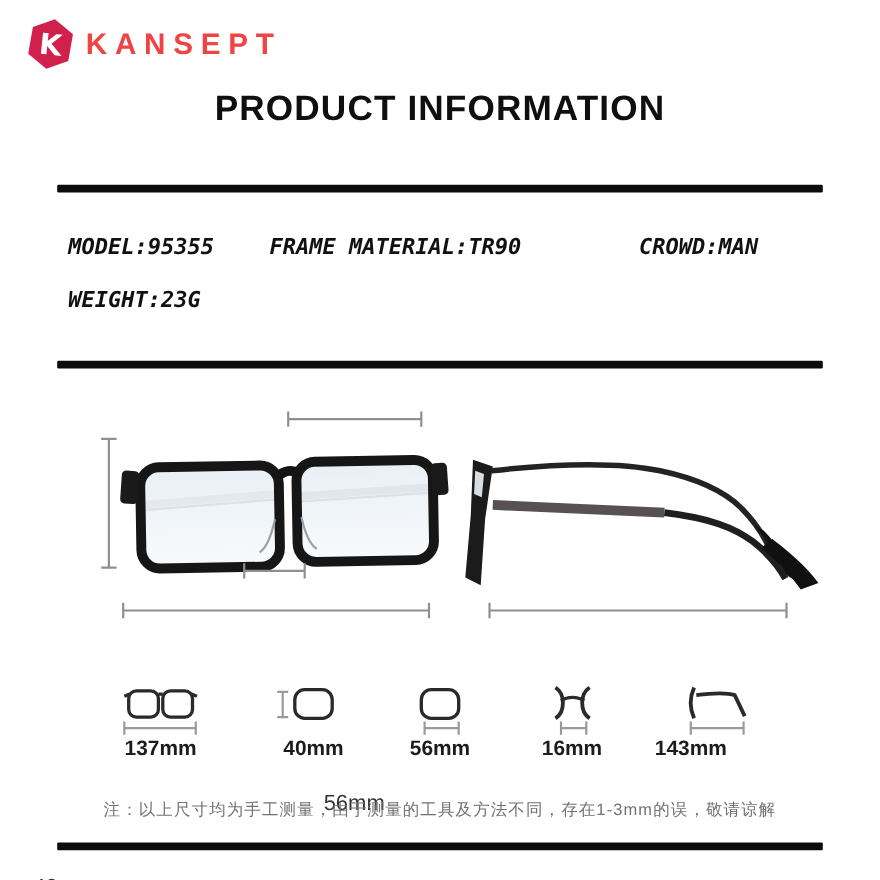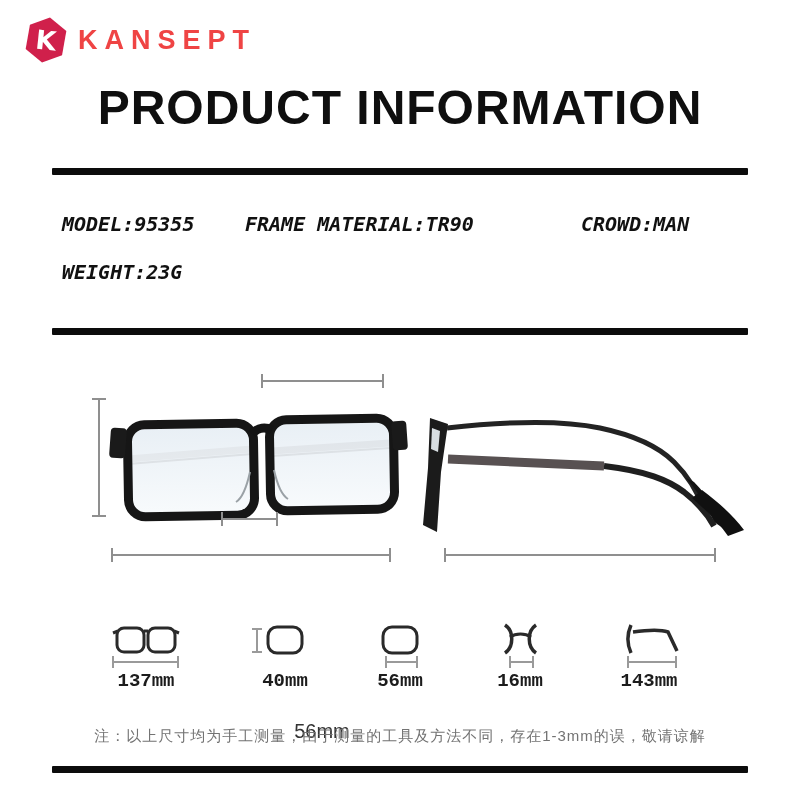--- a/index.html
+++ b/index.html
@@ -8,21 +8,21 @@
     font-family:"Liberation Sans",sans-serif;
   }
   
   .logo{position:absolute;left:24px;top:16px;display:flex;align-items:center;gap:10px;}
   .logo-word{
     color:#ef4444;font-weight:700;font-size:27px;letter-spacing:7px;
     font-family:"Liberation Sans",sans-serif;
   }
   .title{
     position:absolute;left:0;top:80px;width:100%;text-align:center;
-    font-size:48px;font-weight:800;color:#0f0f0f;letter-spacing:1px;
+    font-size:32px;font-weight:800;color:#0f0f0f;letter-spacing:1px;
     font-family:"Liberation Sans",sans-serif;
   }
   
   .bar{position:absolute;left:52px;width:696px;height:7px;background:#0c0c0c;border-radius:1px;}
   .bar1{top:168px;} .bar2{top:328px;} .bar3{top:766px;}
   
   .specs{
     position:absolute;left:62px;top:212px;right:36px;
     display:grid;grid-template-columns:183px 336px 1fr;row-gap:24px;
     font-family:"DejaVu Sans Mono","Liberation Mono",monospace;
@@ -32,21 +32,21 @@
   .fig-svg{position:absolute;left:0;top:350px;}
   .dim-label{
     position:absolute;transform:translate(-50%,-50%);
     font-size:20px;color:#333;background:#fff;padding:0 6px;white-space:nowrap;
   }
   .dim-label.nobg{background:transparent;}
   
   .icons-svg{position:absolute;left:0;top:612px;}
   .icon-label{
     position:absolute;top:670px;transform:translateX(-50%);
-    font-size:19px;font-weight:600;color:#1c1c1c;white-space:nowrap;font-family:Liberation Mono, monospace;
+    font-size:19px;font-weight:600;color:#1c1c1c;white-space:nowrap;
   }
   
   .note{
     position:absolute;left:0;top:727px;width:100%;text-align:center;
     font-size:15px;color:#737373;letter-spacing:1px;
   }
 </style>
 </head>
 <body>
 
@@ -197,17 +197,17 @@
       <line x1="628" y1="662" x2="676" y2="662"></line>
       <line x1="628" y1="656" x2="628" y2="668"></line>
       <line x1="676" y1="656" x2="676" y2="668"></line>
     </g>
   </svg>
 
   <div class="icon-label" style="left:146px;">137mm</div>
   <div class="icon-label" style="left:285px;">40mm</div>
   <div class="icon-label" style="left:400px;">56mm</div>
   <div class="icon-label" style="left:520px;">16mm</div>
-  <div class="icon-label" style="left:649px;text-align:right;">143mm</div>
+  <div class="icon-label" style="left:628px;text-align:right;">143mm</div>
 
   <div class="note">注：以上尺寸均为手工测量，由于测量的工具及方法不同，存在1-3mm的误，敬请谅解</div>
 
 </div>
 
 </body></html>

